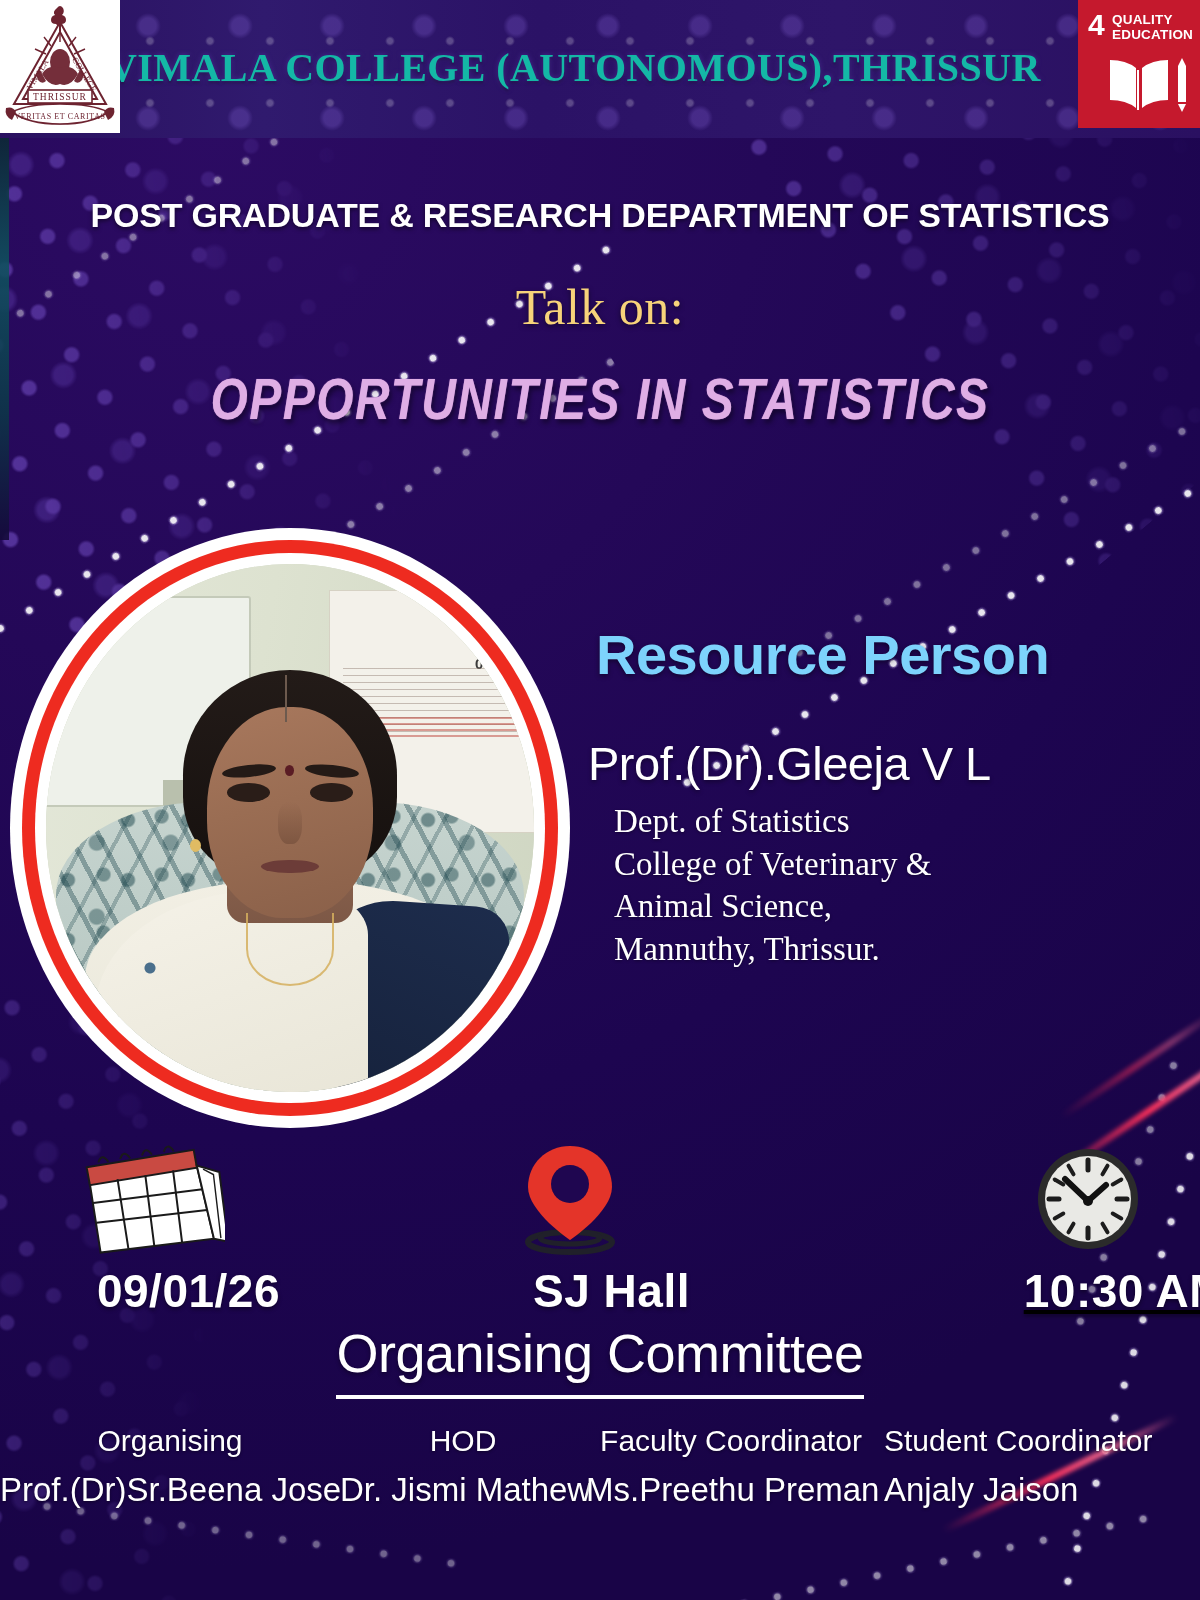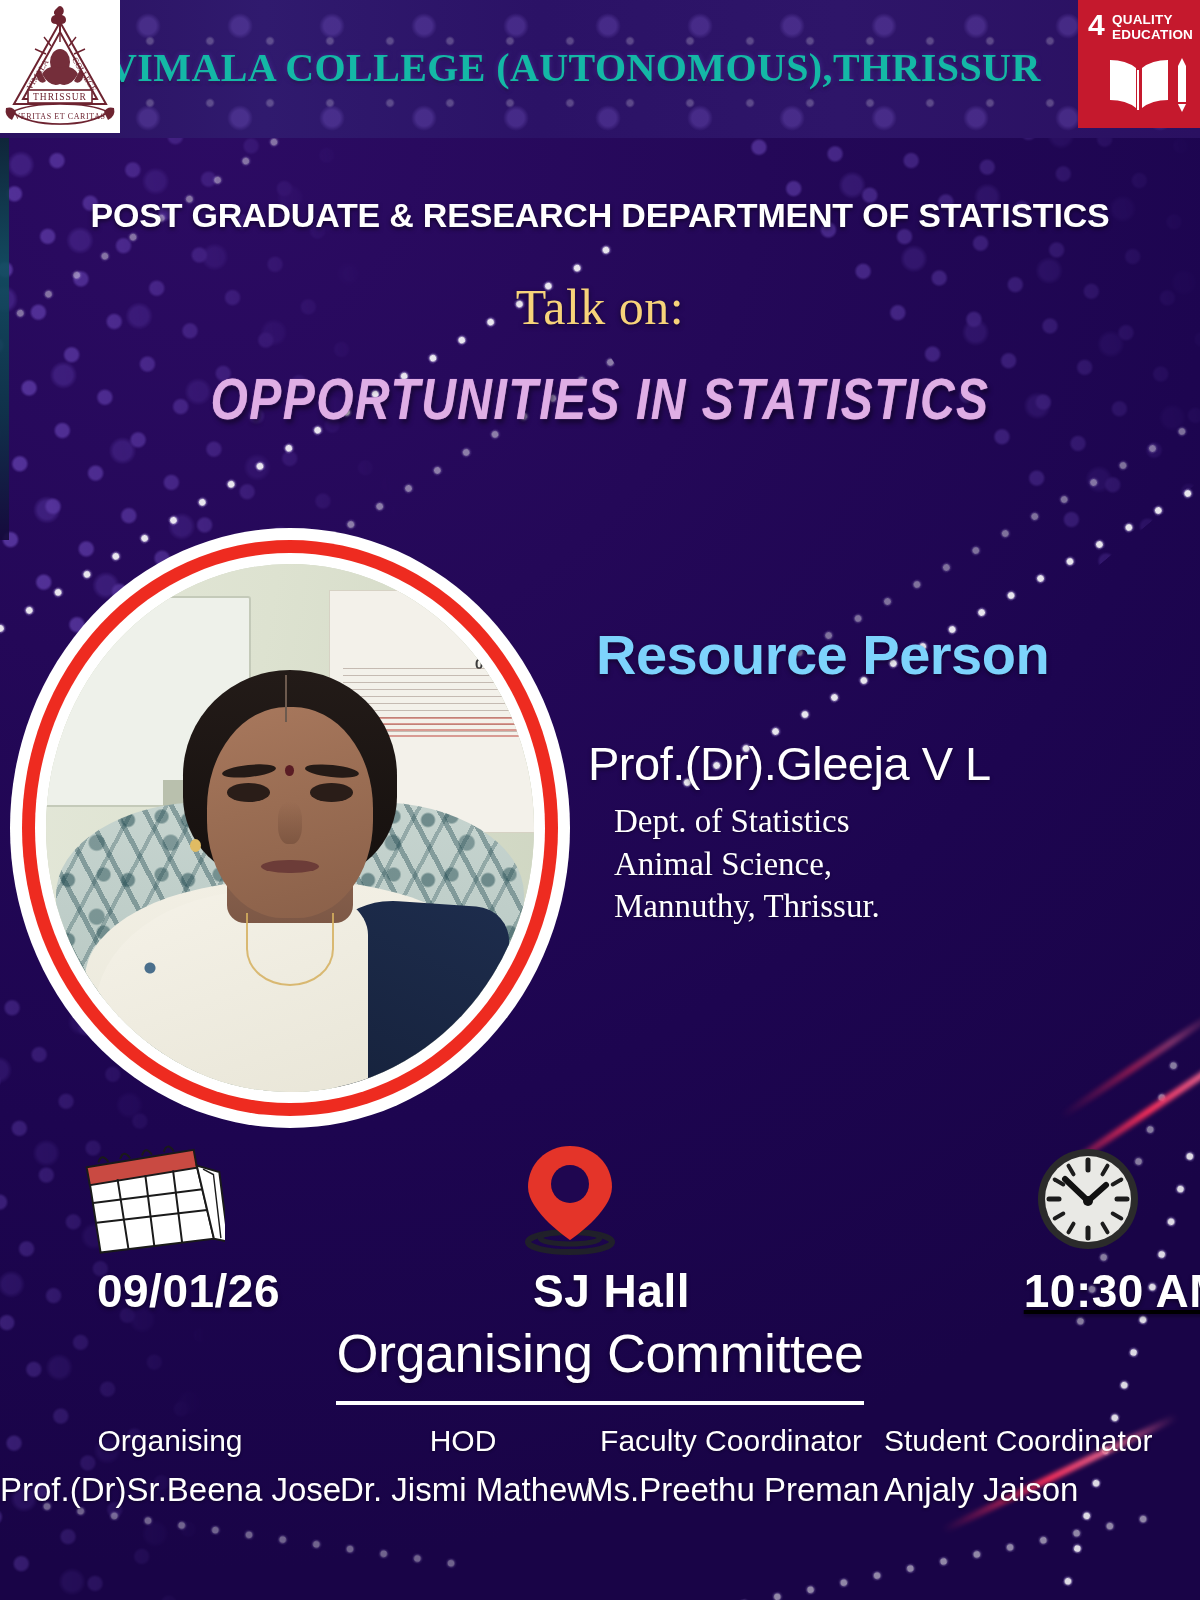--- a/index.html
+++ b/index.html
@@ -284,21 +284,21 @@
   }
 
   
   .oc-title{
     position:absolute;left:0;top:1322px;width:1200px;text-align:center;z-index:5;
     font-family:"Liberation Sans", sans-serif;
     font-weight:400;font-size:54px;color:#ffffff;letter-spacing:-.5px;
     text-shadow:0 2px 4px rgba(0,0,0,.4);
   }
   .oc-title span{
-    border-bottom:4px solid #ffffff;padding-bottom:18px;
+    border-bottom:4px solid #ffffff;padding-bottom:12px;
   }
   .oc-grid{
     position:absolute;left:0;top:1424px;width:1215px;height:130px;z-index:5;
     display:flex;align-items:flex-start;
   }
   .oc-col{
     text-align:center;
     font-family:"Liberation Sans", sans-serif;
     color:#ffffff;
     text-shadow:0 1px 3px rgba(0,0,0,.45);
@@ -423,20 +423,21 @@
           <div class="ph-chain"></div>
         </div>
       </div>
     </div>
   </div>
 
   <div class="rp-head">Resource Person</div>
   <div class="rp-name">Prof.(Dr).Gleeja V L</div>
   <div class="rp-affil">
     <div>Dept. of Statistics</div>
+    <div>College of Veterinary &amp;</div>
     <div>Animal Science,</div>
     <div>Mannuthy, Thrissur.</div>
   </div>
 
   <div class="info-row">
 
     <div class="info-cell c-date">
       <div class="info-icon">
         <svg width="150" height="112" viewBox="0 0 150 112">
           <g transform="rotate(-4 75 56)">

